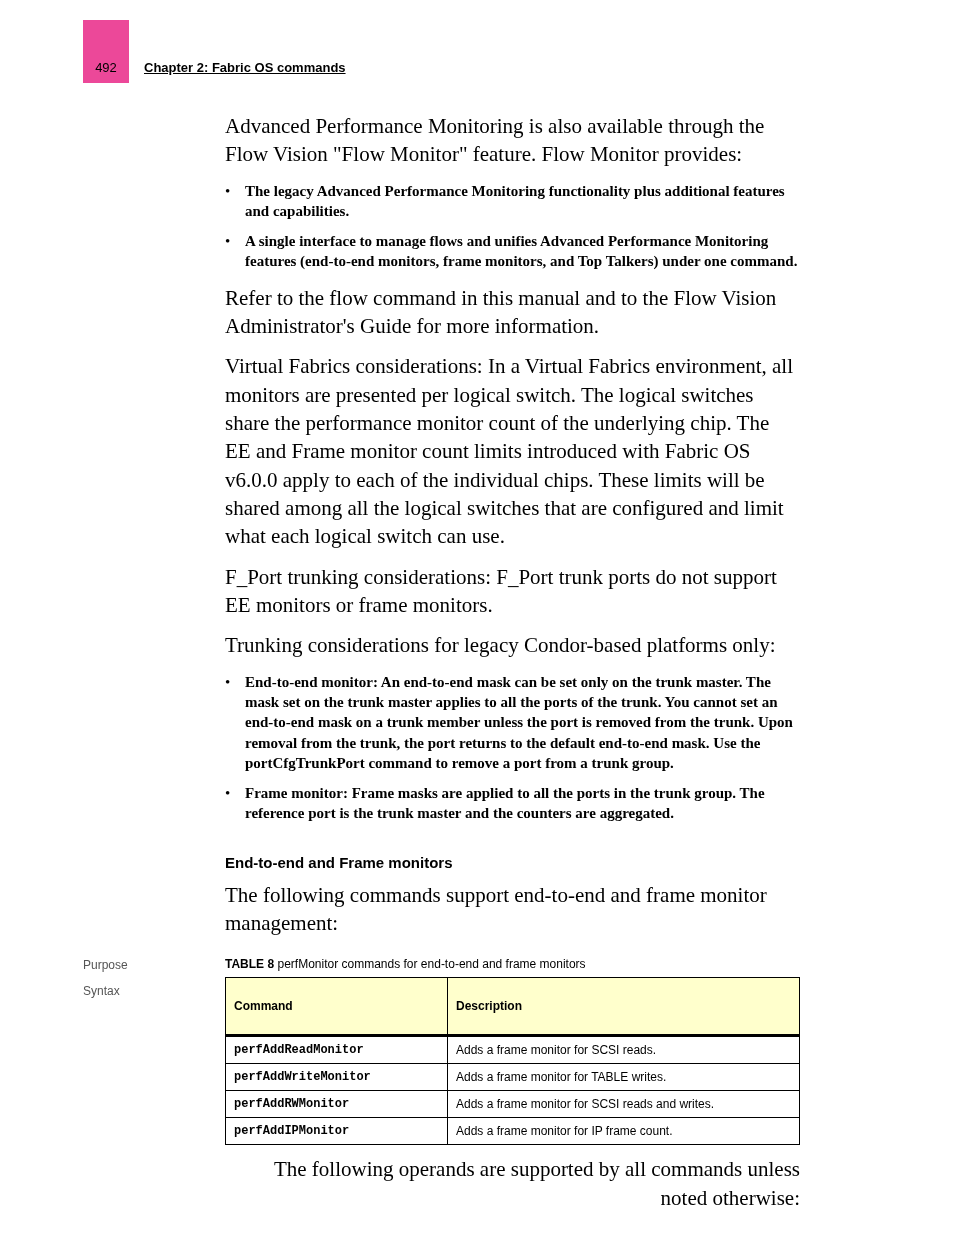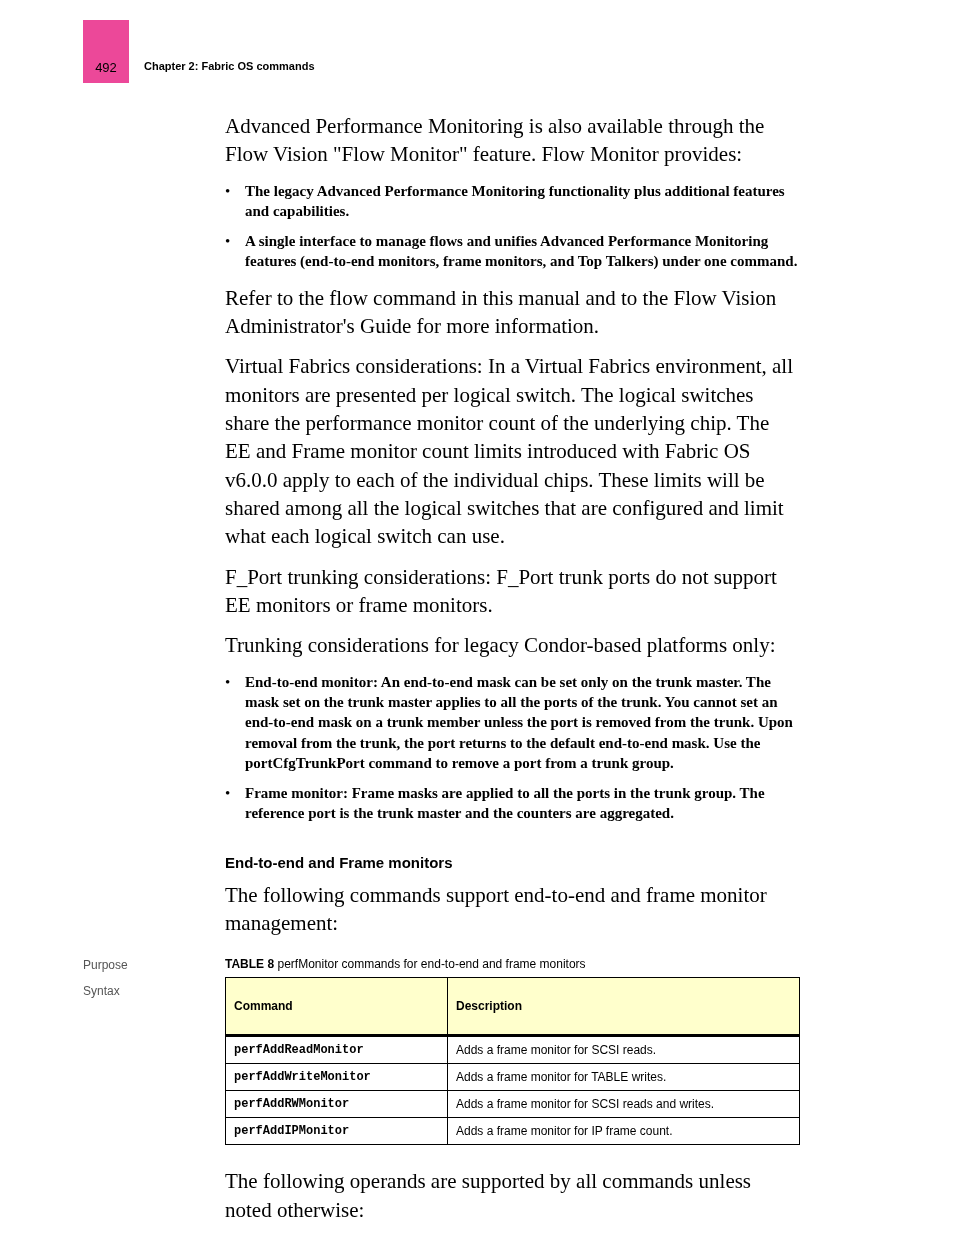--- a/index.html
+++ b/index.html
@@ -28,24 +28,25 @@
     right: 0;
     text-align: center;
     font-size: 13px;
     font-family: Arial, Helvetica, sans-serif;
     color: #000;
   }
   .chapter-label {
     position: absolute;
     left: 144px;
     top: 60px;
-    font-size: 11px;
+    font-size: 13px;
     font-family: Arial, Helvetica, sans-serif;
     font-weight: bold;
     color: #000;
+    text-decoration: underline;
   }
   .content {
     position: absolute;
     left: 225px;
     top: 112px;
     width: 575px;
   }
   .body-text {
     font-size: 21px;
     line-height: 1.35;
@@ -195,15 +196,15 @@
         <td class="cmd">perfAddRWMonitor</td>
         <td>Adds a frame monitor for SCSI reads and writes.</td>
       </tr>
       <tr>
         <td class="cmd">perfAddIPMonitor</td>
         <td>Adds a frame monitor for IP frame count.</td>
       </tr>
     </tbody>
   </table>
 
-  <p class="body-text" style="margin-top:22px;">The following operands are supported by all commands unless noted otherwise:</p>
+  <p class="body-text" style="margin-top:10px;text-align:right;">The following operands are supported by all commands unless noted otherwise:</p>
 
 </div>
 
 </body></html>

